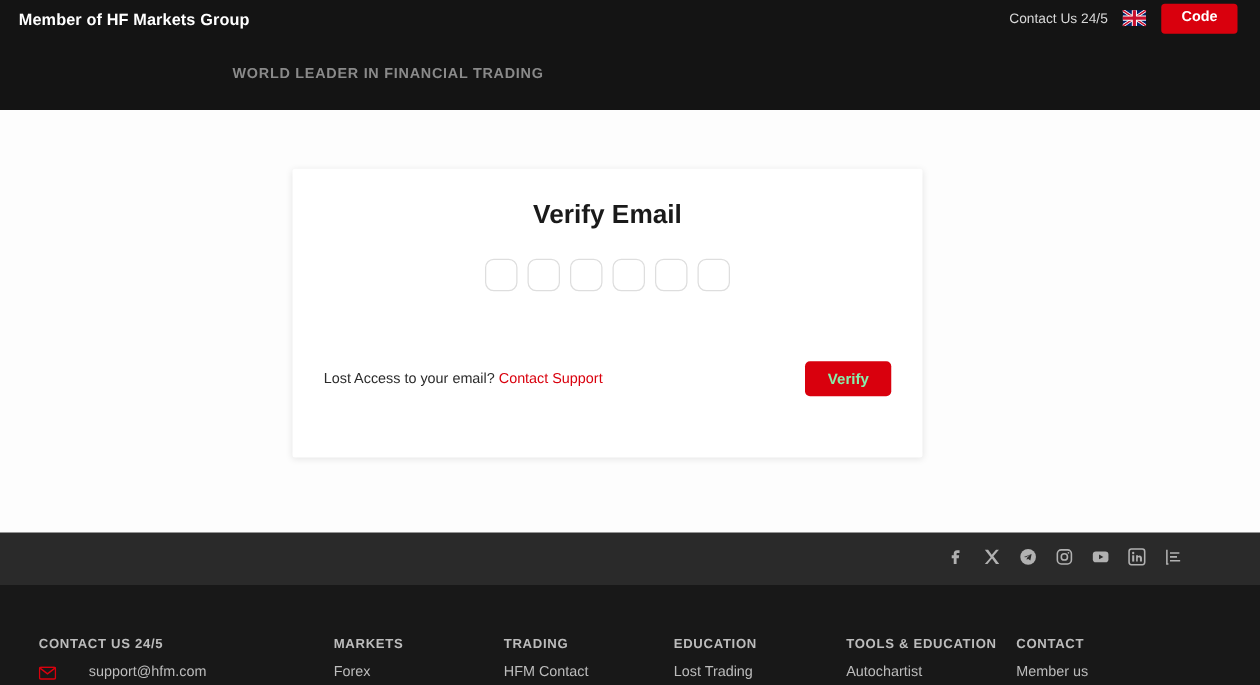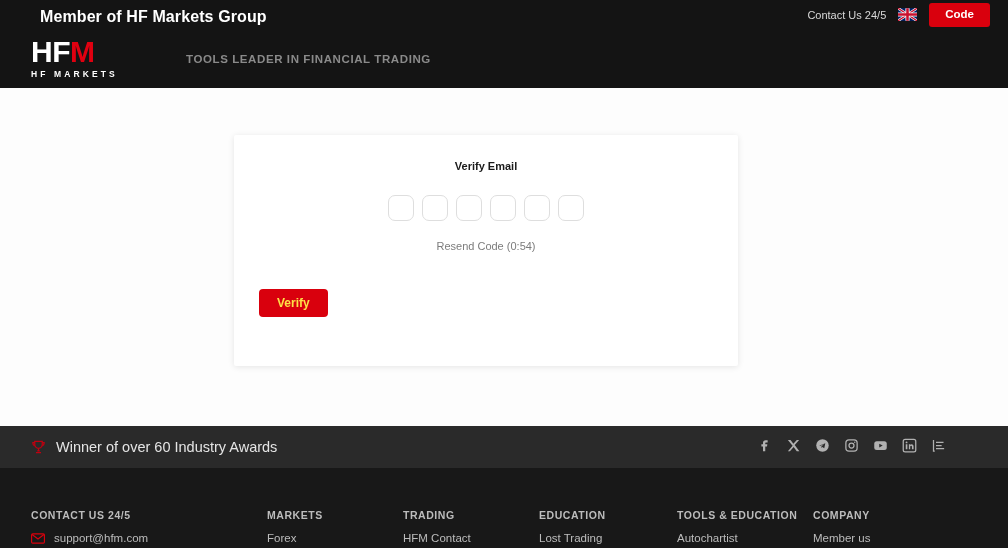--- a/index.html
+++ b/index.html
@@ -14,22 +14,22 @@
   
   .header {
     position: absolute; top: 0; left: 0;
     width: 1008px; height: 88px;
     background: #141414;
   }
   .topbar {
     position: absolute; top: 0; left: 0; width: 1008px; height: 29px;
   }
   .member-text {
-    position: absolute; left: 40px; top: 8px;
-    font-size: 16px; font-weight: bold; color: #ffffff;
+    position: absolute; left: 15px; top: 8px;
+    font-size: 13px; font-weight: bold; color: #ffffff;
     letter-spacing: 0.1px;
   }
   .top-right {
     position: absolute; right: 18px; top: 3px;
     display: flex; align-items: center; gap: 12px;
   }
   .contact-link {
     font-size: 11px; color: #d8d8d8; text-decoration: none;
     white-space: nowrap;
   }
@@ -75,21 +75,21 @@
     background: #fdfdfd;
   }
   .card {
     position: absolute; left: 234px; top: 47px;
     width: 504px; height: 231px;
     background: #ffffff;
     box-shadow: 0 1px 6px rgba(0,0,0,0.10);
     border-radius: 2px;
   }
   .card-title {
-    text-align: center; font-size: 11px; font-weight: bold;
+    text-align: center; font-size: 21px; font-weight: bold;
     color: #1a1a1a; margin-top: 25px;
   }
   .card-sub {
     text-align: center; font-size: 12px; color: #2b2b2b;
     margin-top: 9px;
   }
   .otp-row {
     display: flex; justify-content: center; gap: 8px; margin-top: 23px;
   }
   .otp-box {
@@ -107,21 +107,21 @@
     width: 504px; padding: 0 25px 0 25px;
     height: 94px;
     display: flex; align-items: flex-start; justify-content: space-between;
   }
   .lost-access {
     font-size: 11.5px; color: #2b2b2b; margin-top: 25px;
   }
   .lost-access a { color: #d9000d; text-decoration: none; }
   .verify-btn {
     margin-top: 17px;
-    background: #d9000d; color: #fde047;
+    background: #d9000d; color: #86efac;
     font-size: 12px; font-weight: bold;
     padding: 8px 18px; border: none; border-radius: 4px;
     cursor: pointer; line-height: 1;
     font-family: "Liberation Sans", sans-serif;
   }
 
   
   .awards {
     position: absolute; top: 426px; left: 0;
     width: 1008px; height: 42px;
@@ -164,21 +164,21 @@
   .col-company { width: 130px; }
   .col-h {
     font-size: 10.5px; font-weight: bold; color: #bcbcbc;
     letter-spacing: 0.55px; margin-bottom: 11px;
     white-space: nowrap;
   }
   .col-link {
     font-size: 11.5px; color: #bcbcbc; margin-bottom: 11px;
     text-decoration: none; display: block; white-space: nowrap;
   }
-  .mail-row { display: flex; align-items: center; gap: 9px; }
+  .mail-row { display: flex; align-items: center; gap: 26px; }
   .mail-icon { width: 14px; height: 11px; display: block; flex: none; }
   .mail-text { font-size: 11.5px; color: #bcbcbc; }
 </style>
 </head>
 <body>
 
 <div class="page">
 
   <div class="header">
 
@@ -195,64 +195,52 @@
             <path d="M0,0 L60,40 M60,0 L0,40" stroke="#C8102E" stroke-width="4"></path>
             <path d="M30,0 V40 M0,20 H60" stroke="#ffffff" stroke-width="13"></path>
             <path d="M30,0 V40 M0,20 H60" stroke="#C8102E" stroke-width="8"></path>
           </svg>
         </span>
 
         <button class="login-btn">Code</button>
       </div>
     </div>
 
-    <div class="logo-area">
-      <div class="logo-hfm"><span>HF</span><span class="m-red">M</span></div>
-      <div class="logo-sub">HF MARKETS</div>
-    </div>
-
-    <div class="slogan">TOOLS LEADER IN FINANCIAL TRADING</div>
+
+    <div class="slogan">WORLD LEADER IN FINANCIAL TRADING</div>
   </div>
 
   <div class="main">
     <div class="card">
 
       <div class="card-title">Verify Email</div>
 
 
       <div class="otp-row">
         <input class="otp-box" maxlength="1" value="" style="">
         <input class="otp-box" maxlength="1" value="" style="">
         <input class="otp-box" maxlength="1" value="" style="">
         <input class="otp-box" maxlength="1" value="" style="">
         <input class="otp-box" maxlength="1" value="" style="">
         <input class="otp-box" maxlength="1" value="" style="">
       </div>
 
-      <div class="resend">Resend Code (0:54)</div>
 
       <div class="card-footer">
+        <div class="lost-access">
+          <span>Lost Access to your email?</span>
+          <a>Contact Support</a>
+        </div>
         <button class="verify-btn">Verify</button>
       </div>
 
     </div>
   </div>
 
   <div class="awards">
-    <div class="awards-left">
-      <span>
-        <svg class="trophy-icon" viewBox="0 0 24 24" fill="none" stroke="#c00010" stroke-width="2">
-          <path d="M6 3h12v5a6 6 0 0 1-12 0V3z"></path>
-          <path d="M6 5H3v1a4 4 0 0 0 3 3.8"></path>
-          <path d="M18 5h3v1a4 4 0 0 1-3 3.8"></path>
-          <path d="M12 14v4M8 21h8M10 18h4"></path>
-        </svg>
-      </span>
-      <span class="awards-text">Winner of over 60 Industry Awards</span>
-    </div>
 
     <div class="socials">
       <span>
         <svg class="social-icon" viewBox="0 0 24 24" fill="#cfcfcf">
           <path d="M14 7h3V3.5h-3.2C11.1 3.5 9.6 5.2 9.6 7.6V10H7v3.6h2.6V21h3.6v-7.4h2.8l.5-3.6h-3.3V8c0-.7.3-1 .8-1z"></path>
         </svg>
       </span>
       <span>
         <svg class="social-icon" viewBox="0 0 24 24" fill="#cfcfcf">
           <path d="M3 3h4.2l4.6 6.3L17.3 3H21l-7.1 8.1L21.4 21h-4.2l-5-6.8L6.3 21H3l7.5-8.6z"></path>
@@ -328,21 +316,21 @@
 
       </div>
 
       <div class="col col-tools">
         <div class="col-h">TOOLS &amp; EDUCATION</div>
         <a class="col-link">Autochartist</a>
 
       </div>
 
       <div class="col col-company">
-        <div class="col-h">COMPANY</div>
+        <div class="col-h">CONTACT</div>
         <a class="col-link">Member us</a>
 
       </div>
 
     </div>
   </div>
 
 </div>
 
 </body></html>

